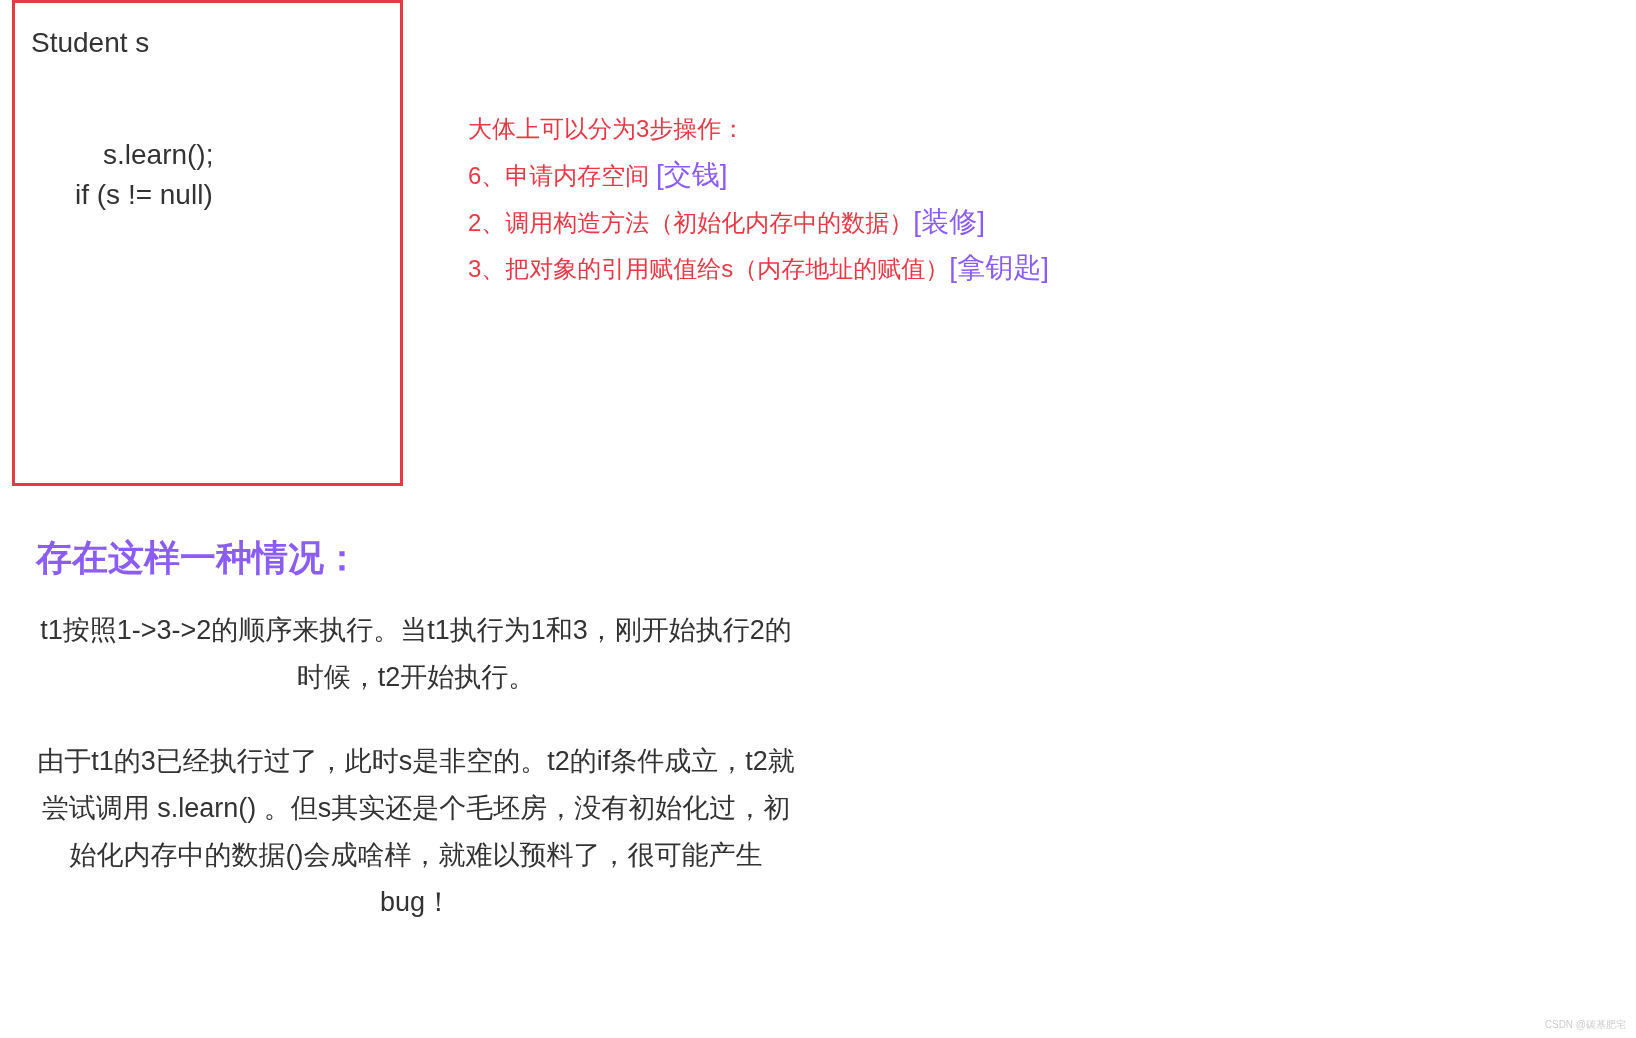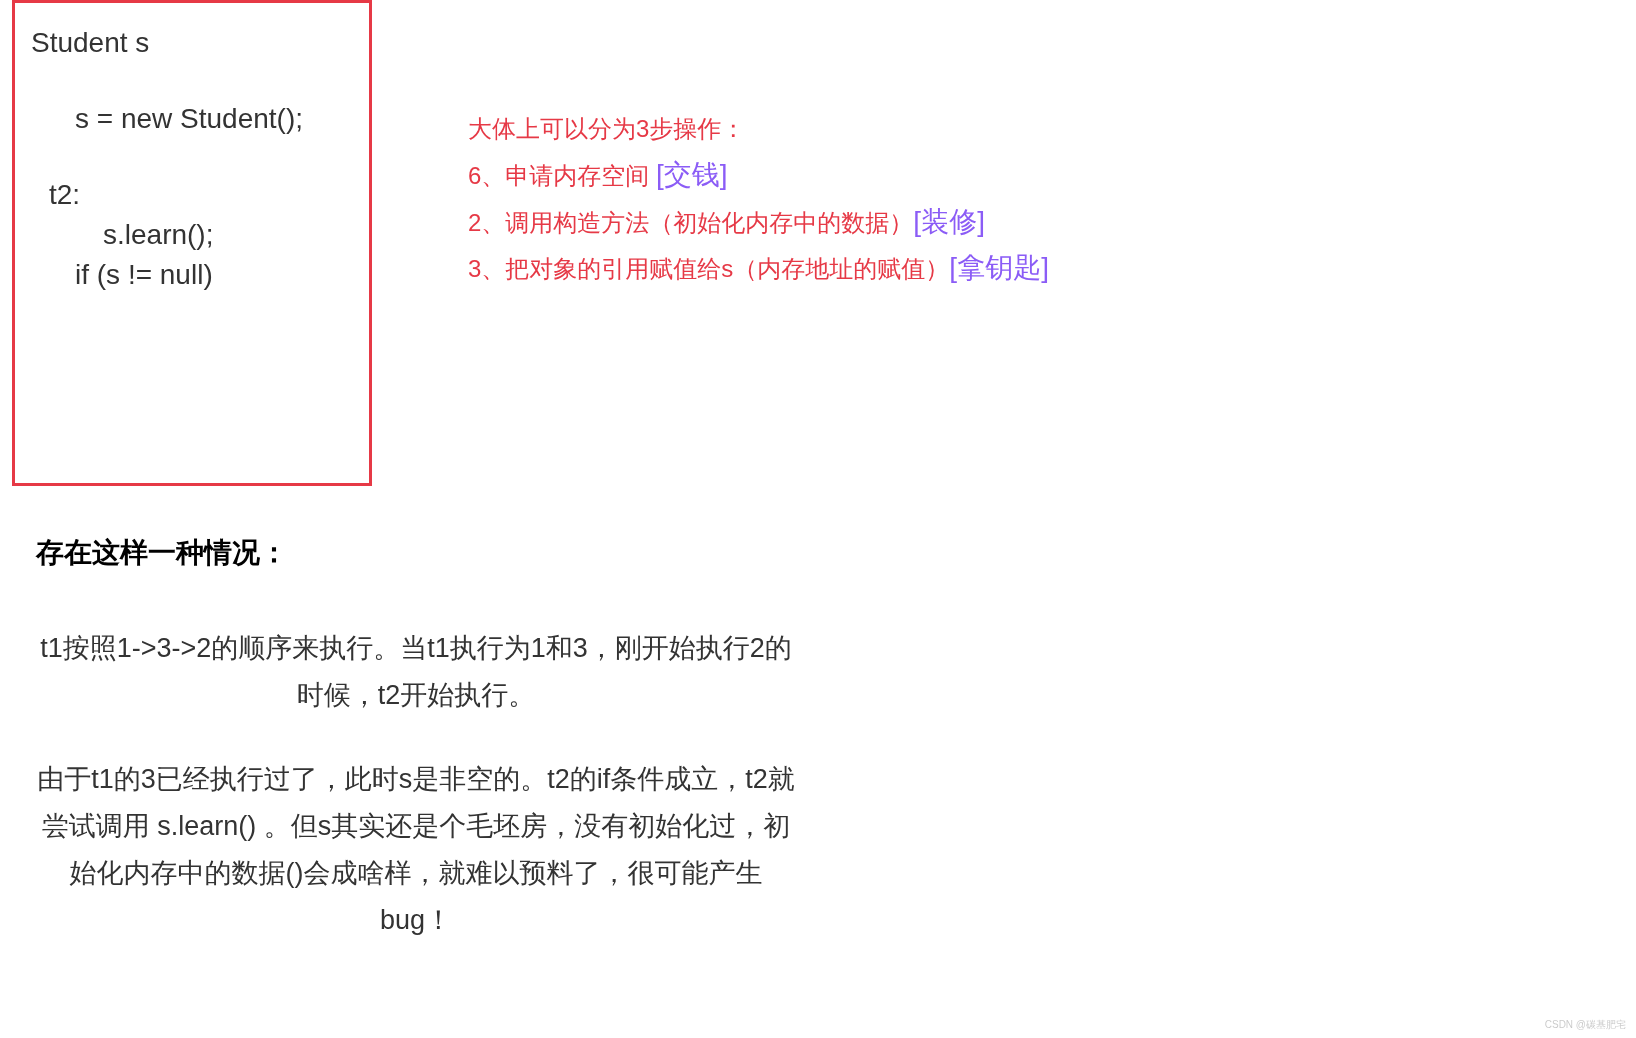--- a/index.html
+++ b/index.html
@@ -7,21 +7,21 @@
       background: #ffffff;
       font-family: -apple-system, BlinkMacSystemFont, "Segoe UI", "Microsoft YaHei", "PingFang SC", sans-serif;
       width: 1636px;
       height: 1038px;
       position: relative;
     }
     .code-box {
       position: absolute;
       left: 12px;
       top: 0px;
-      width: 360px;
+      width: 391px;
       height: 486px;
       border: 3px solid #e63946;
       padding: 24px 16px;
     }
     .code-line {
       font-size: 28px;
       color: #333;
       margin-bottom: 8px;
       font-family: -apple-system, "Segoe UI", sans-serif;
     }
@@ -45,23 +45,23 @@
       font-size: 28px;
     }
     .bottom-section {
       position: absolute;
       left: 36px;
       top: 534px;
       width: 760px;
     }
     .bold-line {
       font-weight: bold;
-      font-size: 28px;
-      color: #000000;
-      margin-bottom: 53px;
+      font-size: 36px;
+      color: #8b5cf6;
+      margin-bottom: 24px;
     }
     .body-para {
       font-size: 27px;
       color: #333;
       line-height: 1.75;
       margin-bottom: 36px;
       text-align: center;
     }
     .watermark {
       position: absolute;
@@ -71,23 +71,21 @@
       color: rgba(0,0,0,0.22);
       font-family: "Microsoft YaHei", sans-serif;
     }
   </style>
 </head>
 <body>
 
 <div class="code-box">
   <div class="code-line">Student s</div>
   <div class="code-blank"></div>
-  <div class="code-line code-indent2">s = new Student();</div>
   <div class="code-blank"></div>
-  <div class="code-line code-indent1">t2:</div>
   <div class="code-line code-indent3">s.learn();</div>
   <div class="code-line code-indent2">if (s != null)</div>
 </div>
 
 <div class="right-panel">
   <div class="red-text">大体上可以分为3步操作：</div>
   <div>
     <span class="red-text">6、申请内存空间 </span><span class="dark-bracket">[交钱]</span>
   </div>
   <div>

